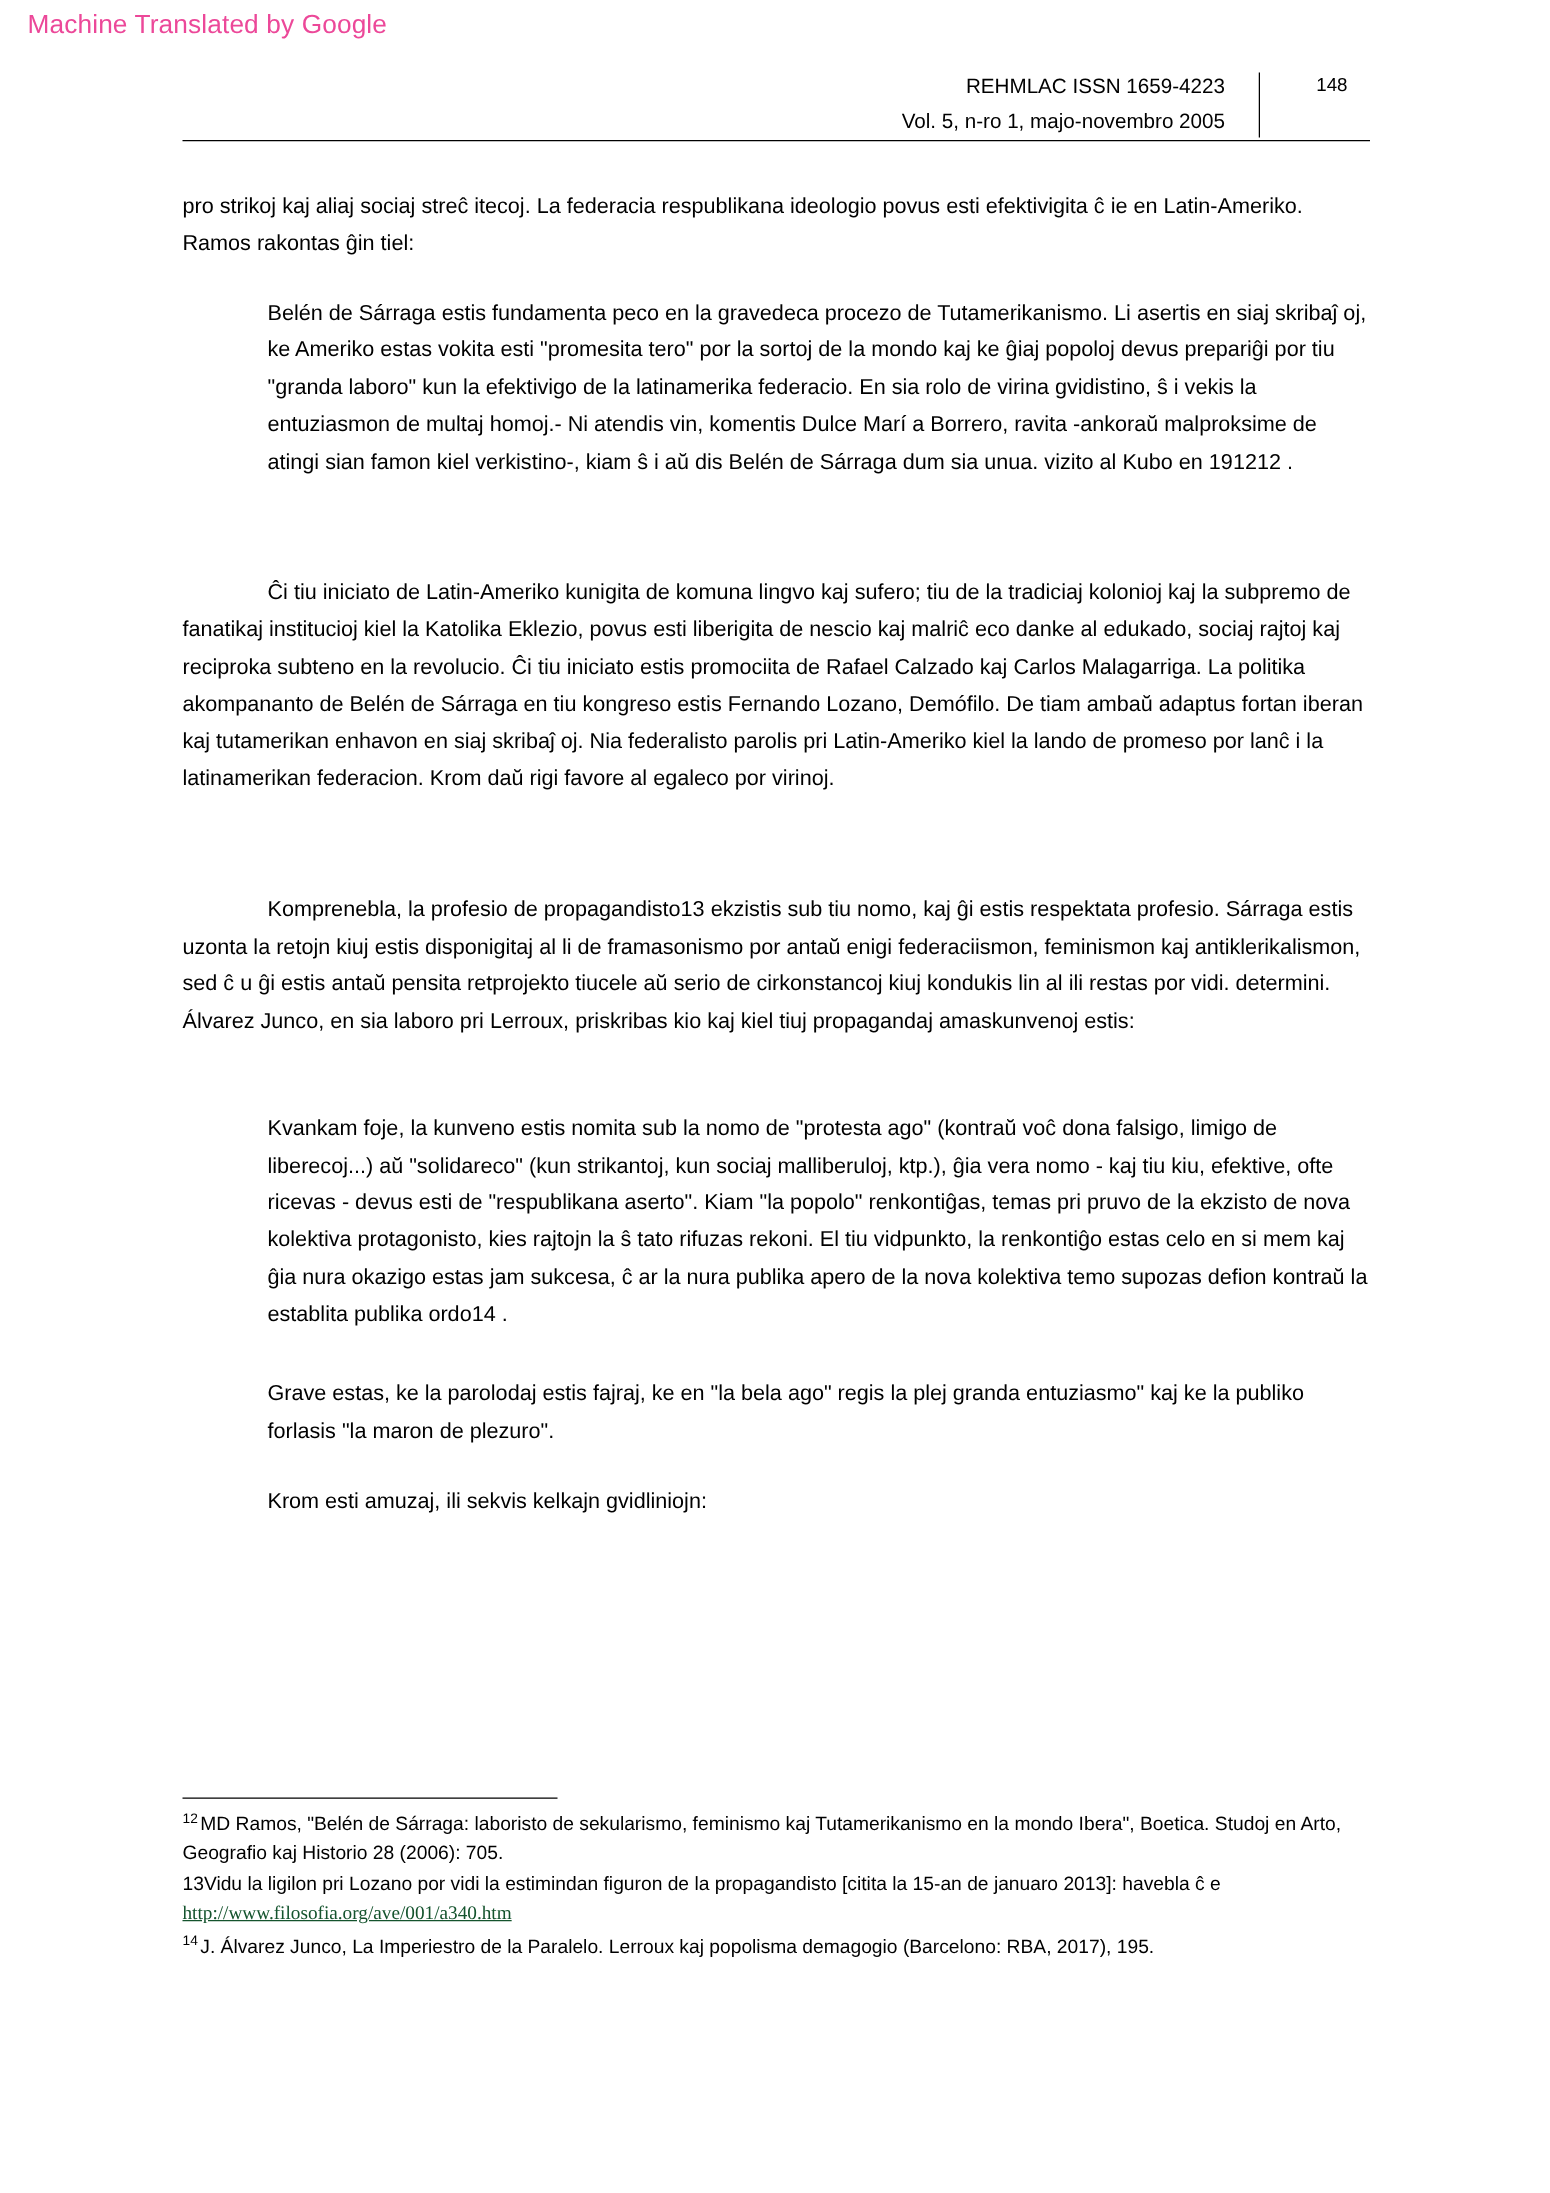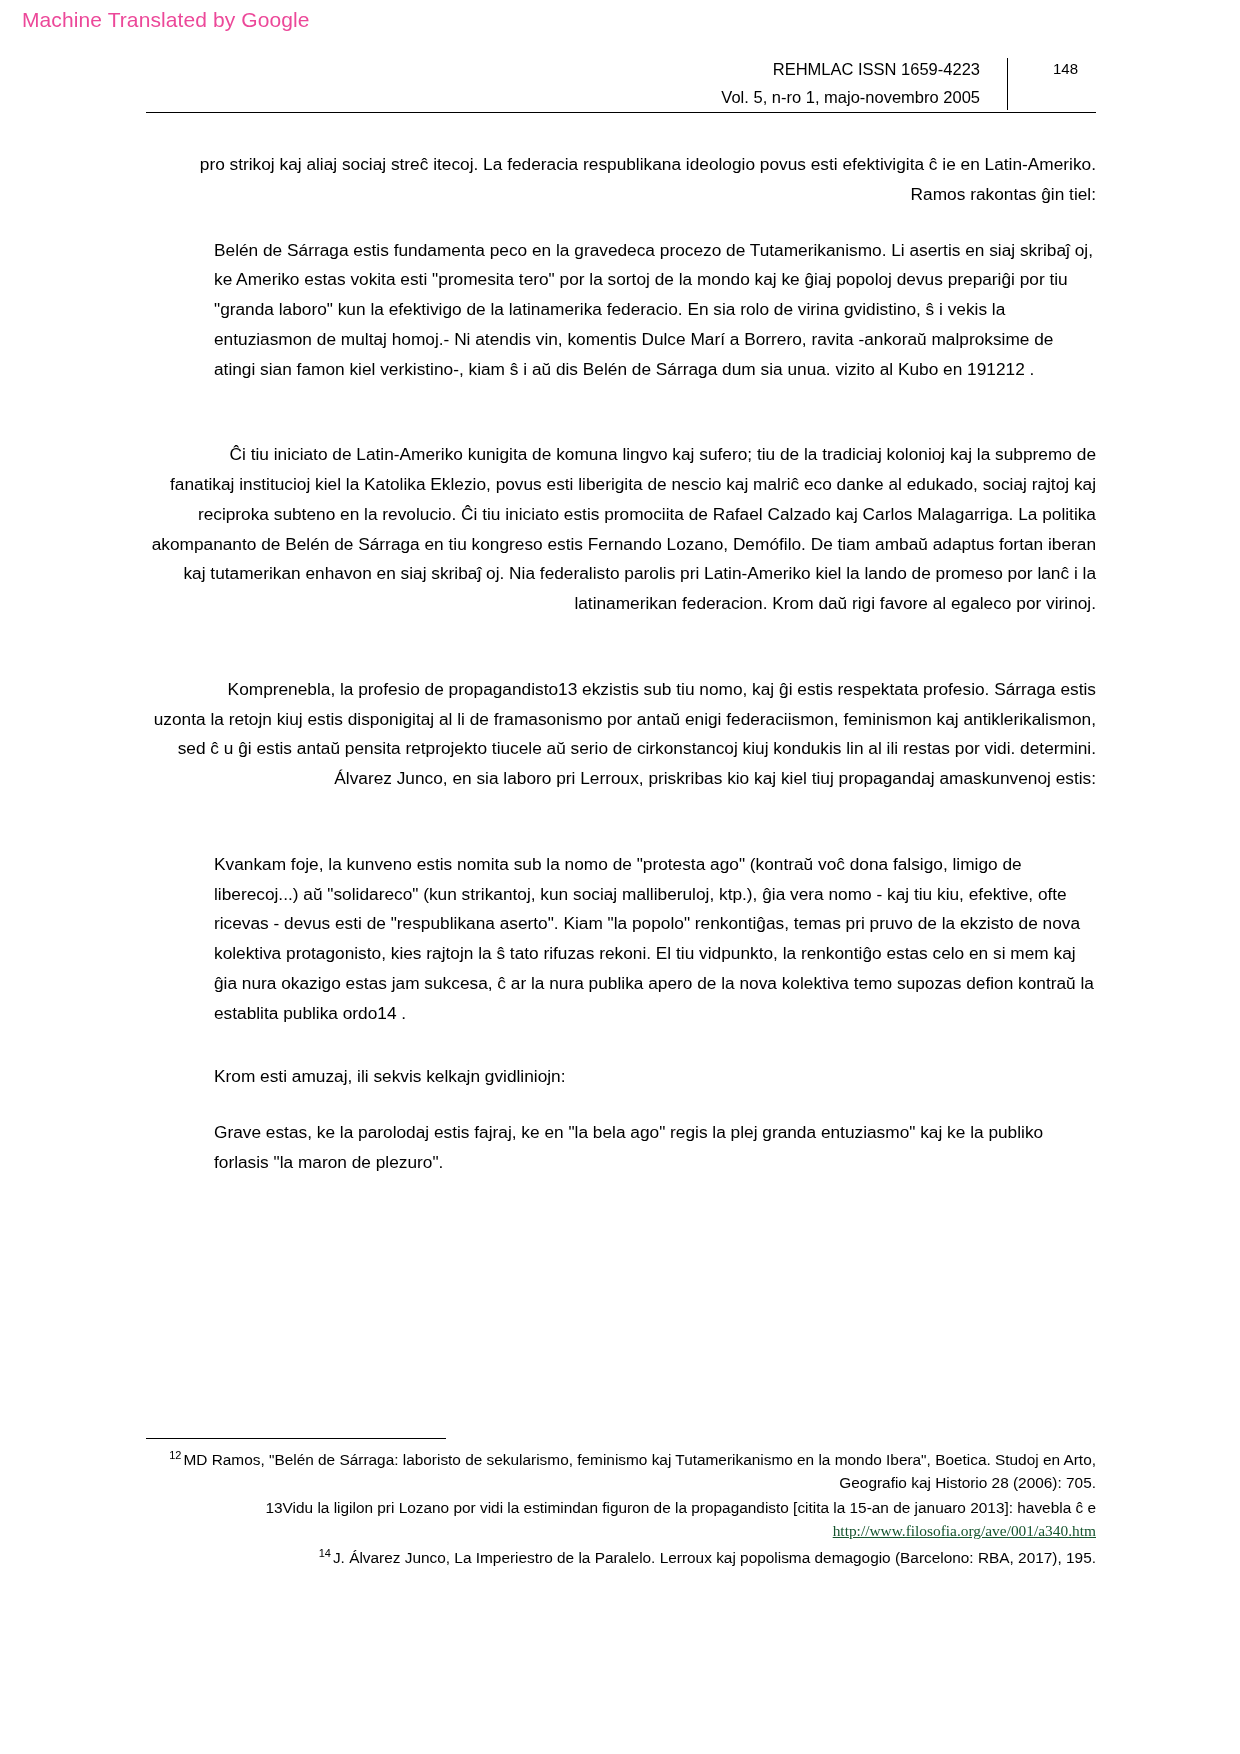--- a/index.html
+++ b/index.html
@@ -71,27 +71,28 @@
     position: absolute;
     left: 146px;
     top: 150px;
     width: 950px;
   }
 
   p {
     margin: 0;
     font-size: 17.3px;
     line-height: 1.72;
-    text-align: right;
+    text-align: left;
   }
   p.body {
     margin-bottom: 26px;
   }
   p.indent {
     text-indent: 68px;
+    margin-top: 19px;
   }
   .quote {
     margin: 0 0 26px 0;
     padding-left: 68px;
     font-size: 17.3px;
     line-height: 1.72;
   }
   .gap-lg { height: 30px; }
   .gap-sm { height: 8px; }
 
@@ -150,23 +151,23 @@
     <div class="gap-lg"></div>
 
     <p class="body indent">Komprenebla, la profesio de propagandisto13 ekzistis sub tiu nomo, kaj ĝi estis respektata profesio. Sárraga estis uzonta la retojn kiuj estis disponigitaj al li de framasonismo por antaŭ enigi federaciismon, feminismon kaj antiklerikalismon, sed ĉ u ĝi estis antaŭ pensita retprojekto tiucele aŭ serio de cirkonstancoj kiuj kondukis lin al ili restas por vidi. determini. Álvarez Junco, en sia laboro pri Lerroux, priskribas kio kaj kiel tiuj propagandaj amaskunvenoj estis:</p>
 
     <div class="gap-lg"></div>
 
     <div class="quote">Kvankam foje, la kunveno estis nomita sub la nomo de "protesta ago" (kontraŭ voĉ dona falsigo, limigo de liberecoj...) aŭ "solidareco" (kun strikantoj, kun sociaj malliberuloj, ktp.), ĝia vera nomo - kaj tiu kiu, efektive, ofte ricevas - devus esti de "respublikana aserto". Kiam "la popolo" renkontiĝas, temas pri pruvo de la ekzisto de nova kolektiva protagonisto, kies rajtojn la ŝ tato rifuzas rekoni. El tiu vidpunkto, la renkontiĝo estas celo en si mem kaj ĝia nura okazigo estas jam sukcesa, ĉ ar la nura publika apero de la nova kolektiva temo supozas defion kontraŭ la establita publika ordo14 .</div>
 
     <div class="gap-sm"></div>
 
+    <div class="quote">Grave estas, ke la parolodaj estis fajraj, ke en "la bela ago" regis la plej granda entuziasmo" kaj ke la publiko forlasis "la maron de plezuro".</div>
+
     <div class="quote">Krom esti amuzaj, ili sekvis kelkajn gvidliniojn:</div>
-
-    <div class="quote">Grave estas, ke la parolodaj estis fajraj, ke en "la bela ago" regis la plej granda entuziasmo" kaj ke la publiko forlasis "la maron de plezuro".</div>
 
   </div>
 
   <div class="footnotes">
     <div class="fn-rule"></div>
     <p class="fn"><sup>12</sup><span>MD Ramos, "Belén de Sárraga: laboristo de sekularismo, feminismo kaj Tutamerikanismo en la mondo Ibera", Boetica. Studoj en Arto, Geografio kaj Historio 28 (2006): 705.</span></p>
     <p class="fn"><span>13Vidu la ligilon pri Lozano por vidi la estimindan figuron de la propagandisto [citita la 15-an de januaro 2013]: havebla ĉ e </span><span class="link">http://www.filosofia.org/ave/001/a340.htm</span></p>
     <p class="fn"><sup>14</sup><span>J. Álvarez Junco, La Imperiestro de la Paralelo. Lerroux kaj popolisma demagogio (Barcelono: RBA, 2017), 195.</span></p>
   </div>
 

